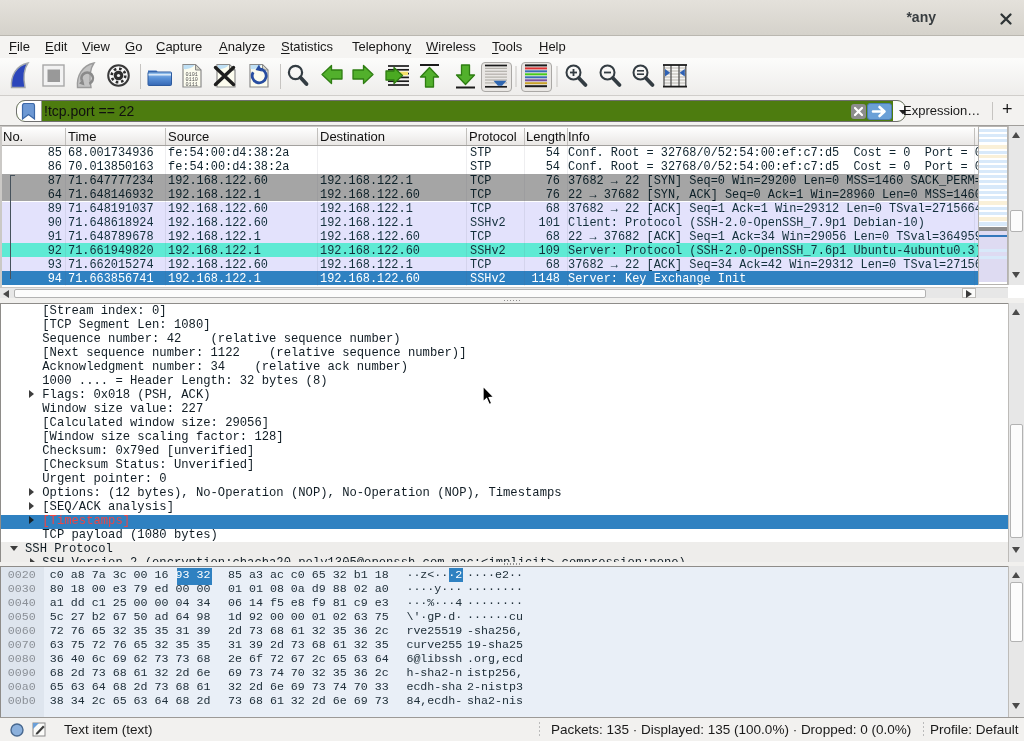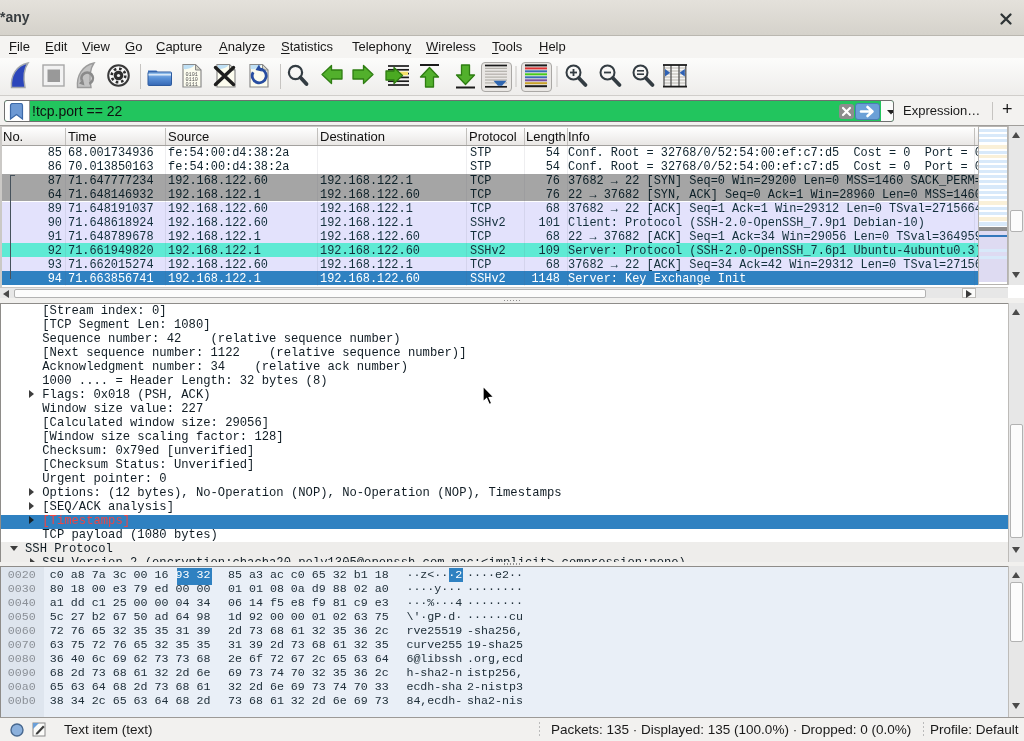--- a/index.html
+++ b/index.html
@@ -2,35 +2,35 @@
 <html><head>
 <meta charset="utf-8">
 <style>
   html,body{margin:0;padding:0;}
   body{width:1024px;height:741px;position:relative;overflow:hidden;
        font-family:"Liberation Sans",sans-serif;background:#ffffff;}
   .abs{position:absolute;}
   
   #titlebar{left:0;top:0;width:1024px;height:36px;
     background:linear-gradient(#e4e1db,#d5d2cb);border-bottom:1px solid #bab7b0;box-sizing:border-box;}
-  #title{left:0;top:9px;width:936px;text-align:left;font-weight:bold;font-size:14px;color:#383d40;}
+  #title{left:0;top:9px;width:936px;text-align:right;font-weight:bold;font-size:14px;color:#383d40;}
   
   #menubar{left:0;top:36px;width:1024px;height:22px;background:#f5f4f2;color:#181818;font-size:13px;}
   #menubar span{position:absolute;top:3px;}
   #menubar u{text-decoration:underline;text-underline-offset:2px;}
   
   #toolbar{left:0;top:58px;width:1024px;height:38px;
     background:linear-gradient(#fcfcfb,#eeedeb);border-bottom:1px solid #d0cecb;box-sizing:border-box;}
   .tbtn{position:absolute;top:3px;width:31px;height:30px;border:1px solid #aaa8a5;border-radius:4px;
         background:#e9e7e4;box-sizing:border-box;}
   
   #filterbar{left:0;top:96px;width:1024px;height:30px;background:#f3f2f0;
     border-bottom:1px solid #a09e9b;box-sizing:border-box;}
-  #ffield{position:absolute;left:4px;top:4px;width:888px;height:19.5px;border:1px solid #6f6f6f;
-    border-radius:3px;background:#22c55e;overflow:hidden;}
+  #ffield{position:absolute;left:16px;top:4px;width:888px;height:19.5px;border:1px solid #6f6f6f;
+    border-radius:9px;background:#4d7c0f;overflow:hidden;}
   #fbook{position:absolute;left:0;top:0;width:24px;height:21px;background:#fff;border-right:1px solid #999;}
   #ftext{position:absolute;left:27px;top:2px;font-size:14px;color:#101010;}
   #fclear{position:absolute;left:834px;top:3px;width:15px;height:15px;background:#8d8d8d;border-radius:3px;}
   #fapply{position:absolute;left:850px;top:2px;width:25px;height:17px;background:#6ba0d7;
           border:1px solid #4c7cb2;border-radius:3px;box-sizing:border-box;}
   #fdrop{position:absolute;left:876px;top:0px;width:15px;height:21px;background:#fbfbfb;}
   #fexpr{position:absolute;left:903px;top:7px;font-size:13px;color:#1a1a1a;}
   #fsep{position:absolute;left:992px;top:6px;width:1px;height:18px;background:#c6c4c1;}
   #fplus{position:absolute;left:1002px;top:3px;font-size:18px;color:#1a1a1a;}
   

